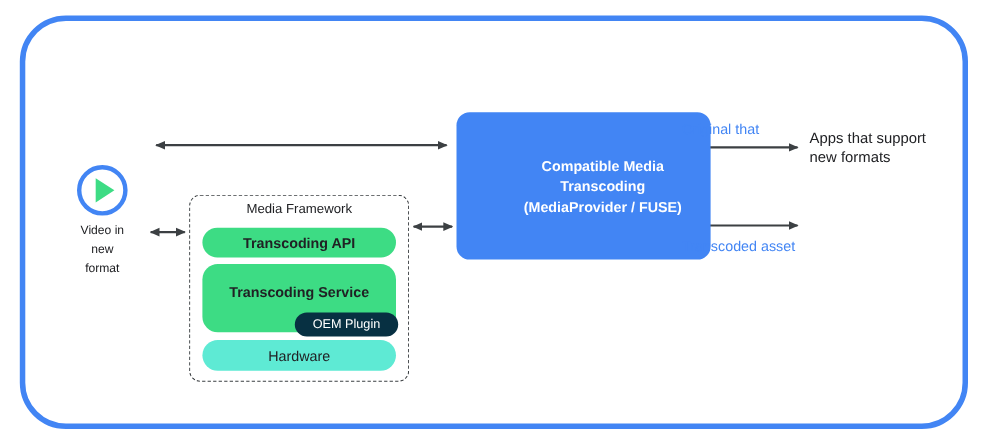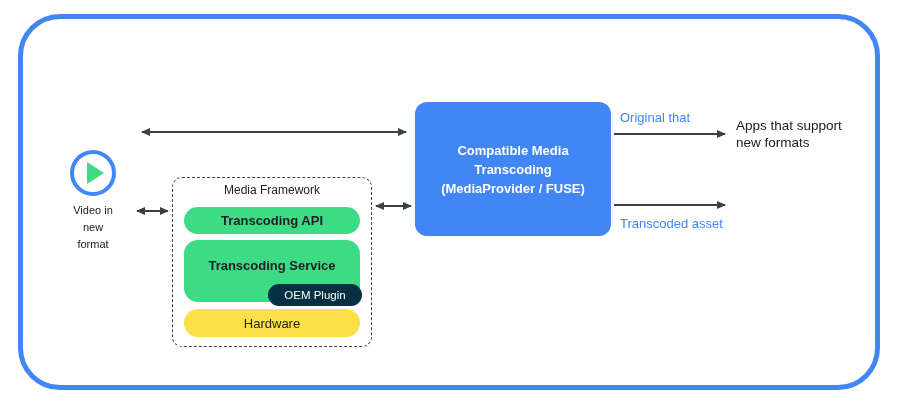--- a/index.html
+++ b/index.html
@@ -128,21 +128,21 @@
     border-radius: 11px;
     font-size: 11.5px;
     font-weight: normal;
     color: #ffffff;
   }
   .pill-hardware {
     left: 184px;
     top: 309px;
     width: 176px;
     height: 28px;
-    background: #fde047;
+    background: #5eead4;
     border-radius: 14px;
     font-size: 13px;
     color: #202124;
   }
 
   
   .cmt-box {
     position: absolute;
     left: 415px;
     top: 102px;
@@ -152,20 +152,21 @@
     border-radius: 12px;
     display: flex;
     align-items: center;
     justify-content: center;
     text-align: center;
     color: #ffffff;
     font-size: 13px;
     font-weight: bold;
     line-height: 19px;
     white-space: pre-line;
+    padding-left: 35px;
   }
 
   
   .blue-label {
     position: absolute;
     font-size: 13px;
     color: #4285F4;
     white-space: nowrap;
   }
   .lbl-original { left: 620px; top: 110px; }

